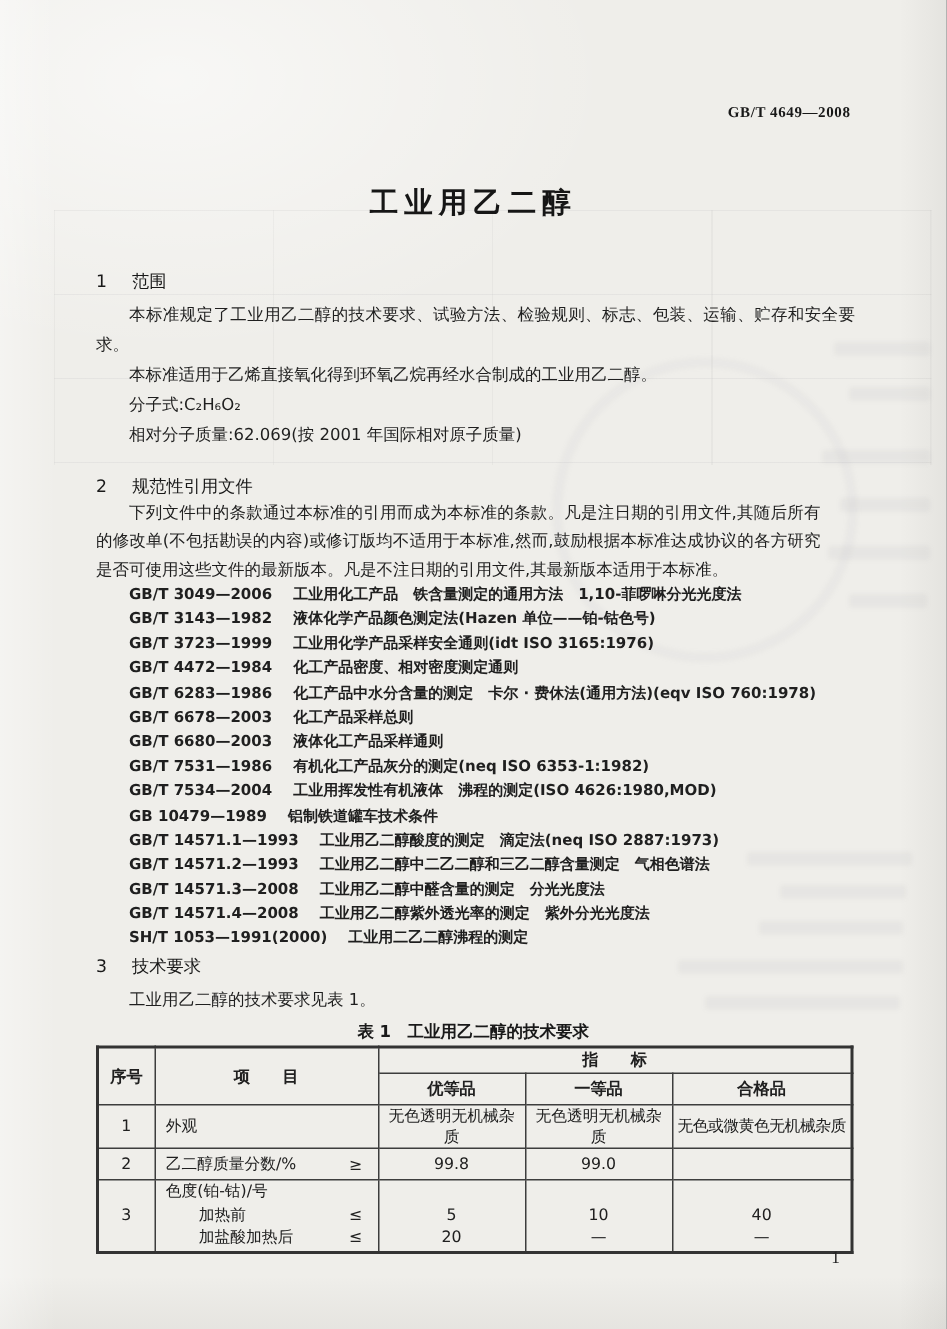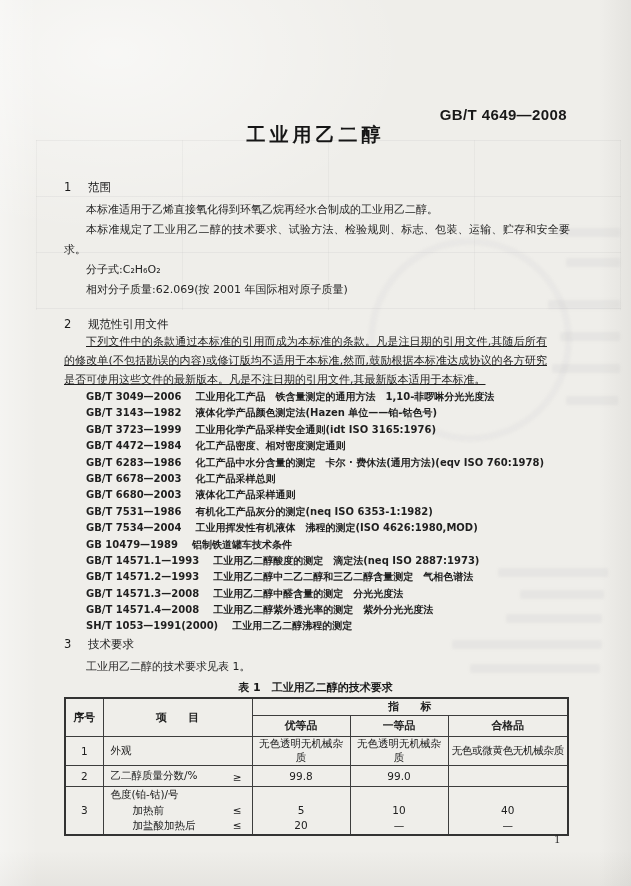--- a/index.html
+++ b/index.html
@@ -27,41 +27,41 @@
   }
   .ghost-stamp{
     position:absolute;left:368px;top:238px;width:190px;height:190px;
     border:7px solid rgba(140,132,150,.05);border-radius:50%;
     filter:blur(1.5px);
   }
   .bleed{position:absolute;background:rgba(95,99,110,.055);filter:blur(1.7px);border-radius:2px;}
   
   .doc-number{
     position:absolute;top:70px;right:64px;
-    font-family:Liberation Sans, sans-serif;
-    font-weight:700;font-size:15px;letter-spacing:.4px;color:#181818;margin-top:36px;
+    font-family:Liberation Serif, serif;
+    font-weight:700;font-size:10px;letter-spacing:.4px;color:#181818;
   }
   .title{
     position:absolute;top:122px;left:0;width:100%;margin:0;
     text-align:center;font-size:19px;font-weight:700;letter-spacing:4px;color:#161616;
   }
   
   .sec-head{position:absolute;left:64px;font-size:11.5px;font-weight:400;color:#191919;}
   .sec-head .num{display:inline-block;margin-right:13px;}
   .s1h{top:180px;} .s2h{top:317px;} .s3h{top:637px;}
   
   .body p{margin:0;}
   .ind{text-indent:22px;}
   .s1-body{
     position:absolute;top:200px;left:64px;width:506px;
     font-size:11px;line-height:20px;text-align:justify;
   }
   .s2-intro{
     position:absolute;top:332px;left:64px;width:483px;
-    font-size:11px;line-height:19px;text-align:justify;text-indent:22px;text-decoration:underline;
+    font-size:11px;line-height:19px;text-align:justify;text-indent:22px;
   }
   .refs{
     position:absolute;top:389px;left:86px;right:40px;
     font-size:10px;line-height:16.4px;font-weight:bold;
   }
   .ref{white-space:nowrap;height:16.4px;}
   .ref .code{display:inline-block;margin-right:14px;}
   .s3-intro{
     position:absolute;top:659px;left:64px;width:506px;
     font-size:11px;text-indent:22px;
@@ -117,22 +117,22 @@
   <div class="bleed" style="left:470px;top:664px;width:130px;height:9px;"></div>
 
   <div class="doc-number">GB/T 4649—2008</div>
   <h1 class="title">工业用乙二醇</h1>
 
   <div class="sec-head s1h">
     <span class="num">1</span>
     <span>范围</span>
   </div>
   <div class="body s1-body">
+    <p class="ind">本标准规定了工业用乙二醇的技术要求、试验方法、检验规则、标志、包装、运输、贮存和安全要求。</p>
     <p class="ind">本标准适用于乙烯直接氧化得到环氧乙烷再经水合制成的工业用乙二醇。</p>
-    <p class="ind">本标准规定了工业用乙二醇的技术要求、试验方法、检验规则、标志、包装、运输、贮存和安全要求。</p>
     <p class="ind">分子式:C₂H₆O₂</p>
     <p class="ind">相对分子质量:62.069(按 2001 年国际相对原子质量)</p>
   </div>
 
   <div class="sec-head s2h">
     <span class="num">2</span>
     <span>规范性引用文件</span>
   </div>
   <div class="s2-intro">下列文件中的条款通过本标准的引用而成为本标准的条款。凡是注日期的引用文件,其随后所有的修改单(不包括勘误的内容)或修订版均不适用于本标准,然而,鼓励根据本标准达成协议的各方研究是否可使用这些文件的最新版本。凡是不注日期的引用文件,其最新版本适用于本标准。</div>
 

